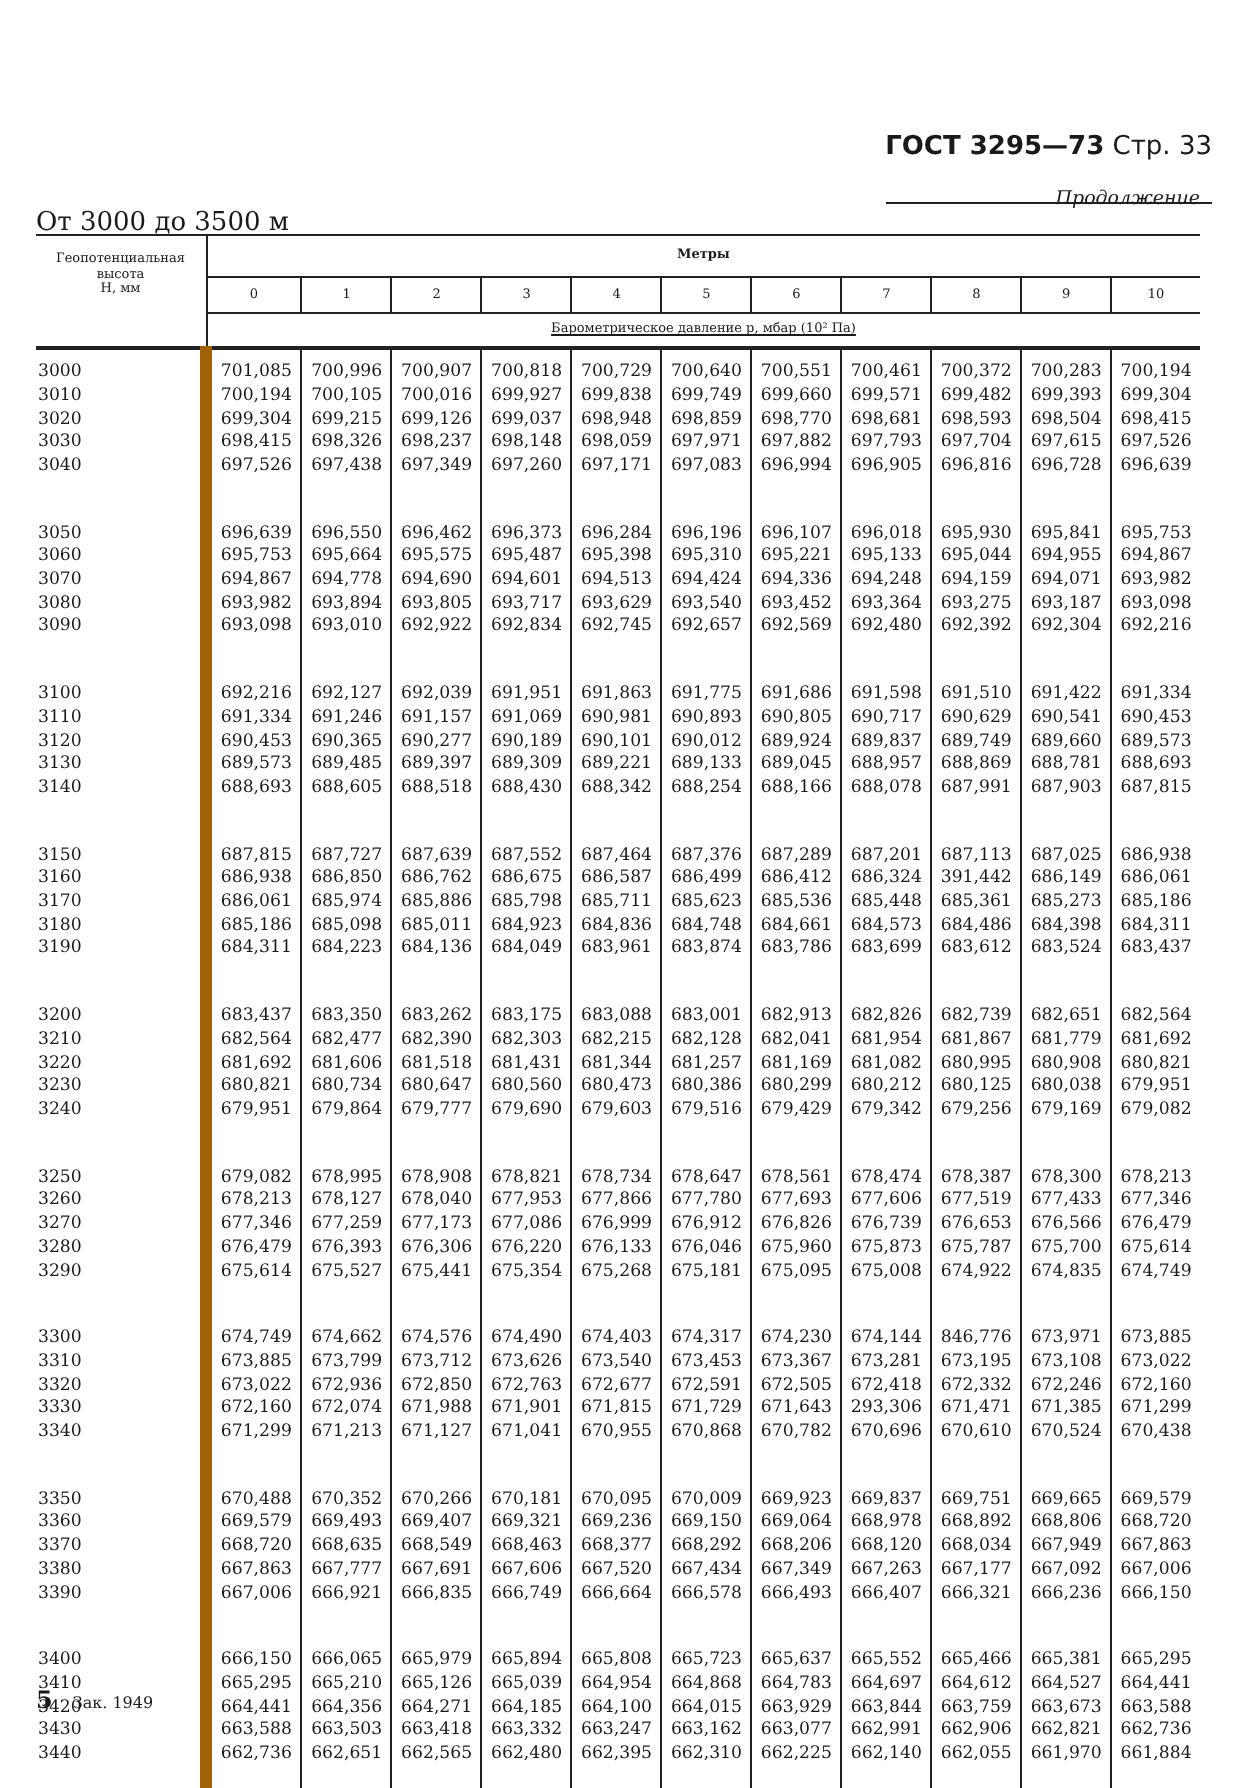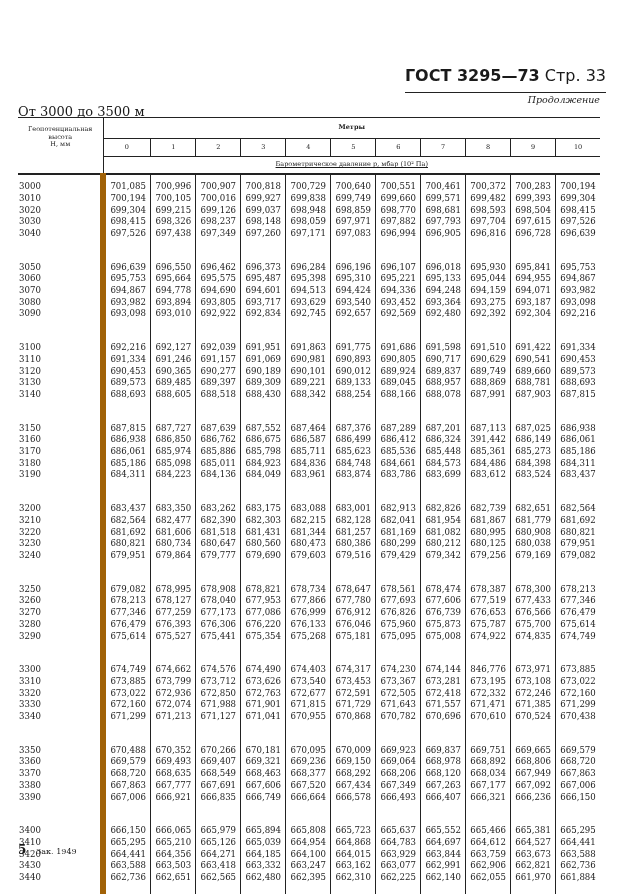--- a/index.html
+++ b/index.html
@@ -1,17 +1,17 @@
 <!DOCTYPE html>
 <html><head>
 <meta charset="utf-8">
 <style>
   html,body{margin:0;padding:0;background:#fff;}
   body{width:618px;height:894px;position:relative;overflow:hidden;font-family:"DejaVu Serif","Liberation Serif",serif;color:#1a1a1a;}
-  .hdr{position:absolute;right:12px;top:66px;font-family:"DejaVu Sans","Liberation Sans",sans-serif;font-size:16px;border-bottom:1.5px solid #222;padding-bottom:7px;}
+  .hdr{position:absolute;right:12px;top:66px;font-family:"DejaVu Sans","Liberation Sans",sans-serif;font-size:13px;border-bottom:1.5px solid #222;padding-bottom:20px;}
   .hdr b{font-weight:bold;}
   .cont{position:absolute;right:18px;top:94px;font-style:italic;font-size:9.5px;}
   .range{position:absolute;left:18px;top:104px;font-size:13px;}
   table{position:absolute;left:18px;top:117px;width:582px;border-collapse:collapse;font-size:8.6px;line-height:9.7px;}
   th{font-weight:normal;font-size:6.5px;text-align:center;padding:2px 0;}
   .topline td,.topline th{border-top:1.5px solid #222;}
   .hcell{border-right:1px solid #222;width:80px;font-size:6.5px;line-height:7.5px;vertical-align:top;padding-top:8px;}
   .num th{border-top:1px solid #222;border-bottom:1px solid #222;border-right:1px solid #222;padding:4px 0;}
   .num th:last-child{border-right:none;}
   .unit{padding:3px 0;text-decoration:underline;}
@@ -620,21 +620,21 @@
       </tr>
       <tr>
         <td class="h">3330</td>
         <td class="v">672,160</td>
         <td class="v">672,074</td>
         <td class="v">671,988</td>
         <td class="v">671,901</td>
         <td class="v">671,815</td>
         <td class="v">671,729</td>
         <td class="v">671,643</td>
-        <td class="v">671,557</td>
+        <td class="v">293,306</td>
         <td class="v">671,471</td>
         <td class="v">671,385</td>
         <td class="v">671,299</td>
       </tr>
       <tr>
         <td class="h">3340</td>
         <td class="v">671,299</td>
         <td class="v">671,213</td>
         <td class="v">671,127</td>
         <td class="v">671,041</td>

